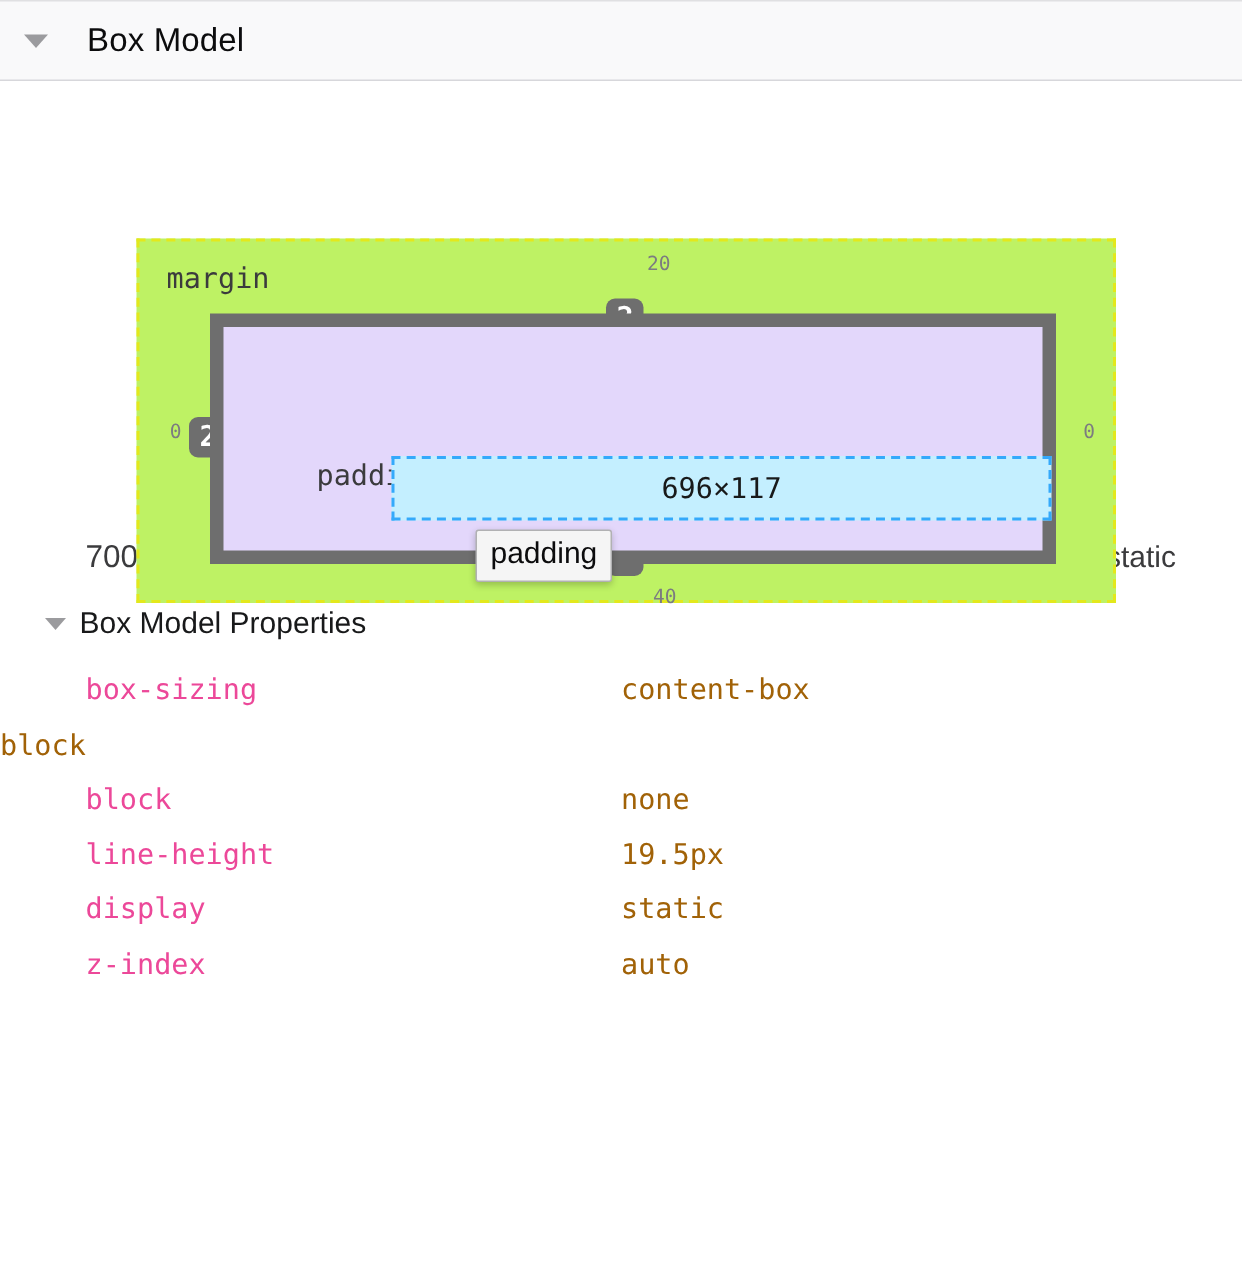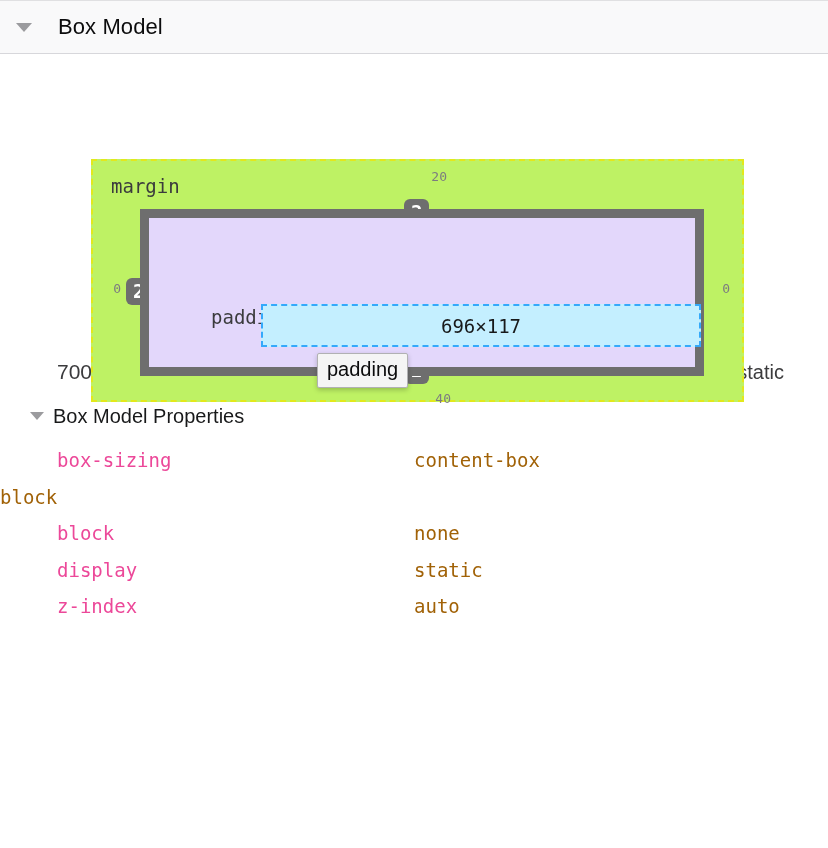--- a/index.html
+++ b/index.html
@@ -256,20 +256,24 @@
     <span class="prop-value">content-box</span>
   </div>
   <div class="prop-row">
     <span class="prop-value">block</span>
   </div>
   <div class="prop-row">
     <span class="prop-name">block</span>
     <span class="prop-value">none</span>
   </div>
   <div class="prop-row">
+    <span class="prop-name">line-height</span>
+    <span class="prop-value">19.5px</span>
+  </div>
+  <div class="prop-row">
     <span class="prop-name">display</span>
     <span class="prop-value">static</span>
   </div>
   <div class="prop-row">
     <span class="prop-name">z-index</span>
     <span class="prop-value">auto</span>
   </div>
 </div>
 
 </body></html>

